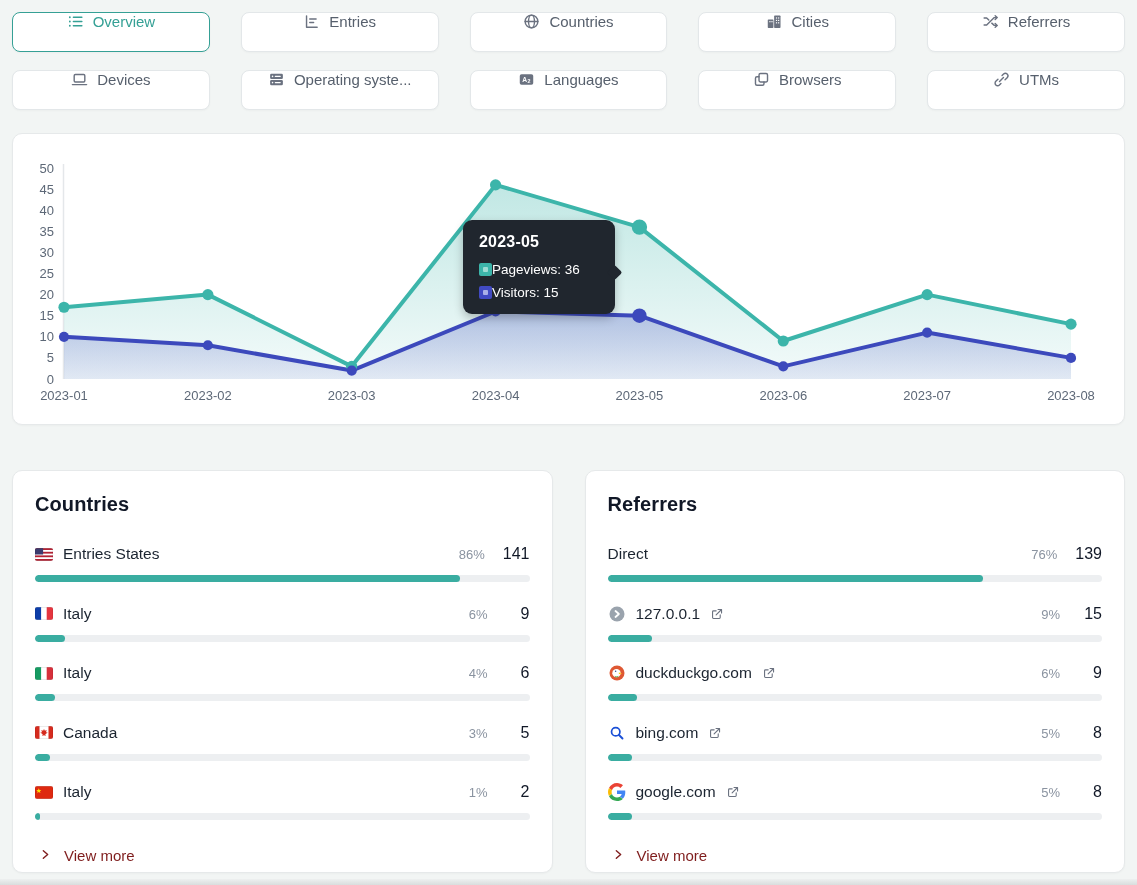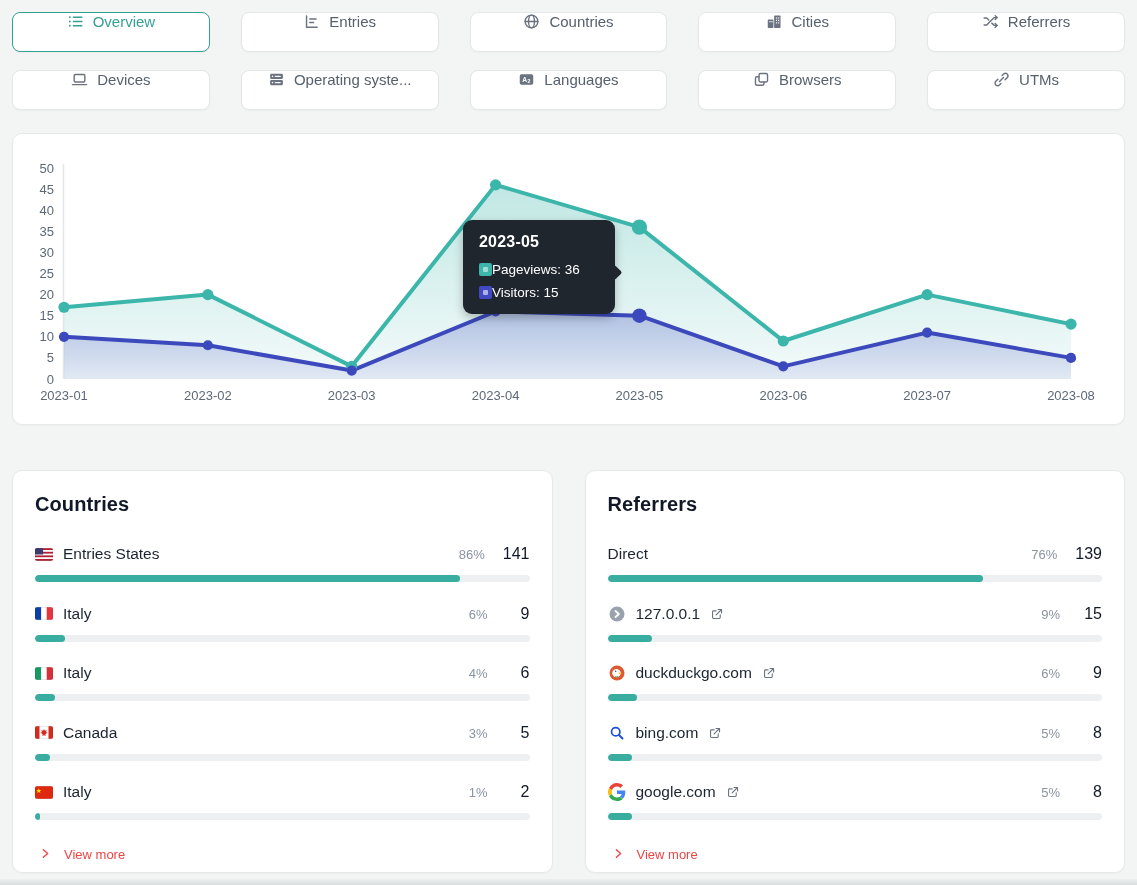--- a/index.html
+++ b/index.html
@@ -73,21 +73,21 @@
   .stat-name { font-size:15.5px; color:#1b2430; white-space:nowrap; }
   .ext-link { display:flex; color:#6b7280; margin-left:0px; cursor:pointer; }
   .ext-link svg { width:14px; height:14px; }
   .stat-right { display:flex; align-items:baseline; gap:18px; }
   .stat-pct { font-size:13px; color:#8a93a0; }
   .stat-count { font-size:16px; color:#111827; min-width:24px; text-align:right; }
   .stat-bar { height:7px; background:#edeff1; border-radius:4px; overflow:hidden; }
   .stat-fill { height:100%; border-radius:4px; }
   .view-more {
     margin-top:auto; display:flex; align-items:center; gap:12px;
-    color:#ef4444; font-size:13px; cursor:pointer; padding:6px 0 4px 4px;
+    color:#7f1d1d; font-size:15px; cursor:pointer; padding:6px 0 4px 4px;
   }
   .view-more svg { width:13px; height:13px; }
 
   
   .bottom-strip {
     position:absolute; left:0; bottom:0; width:1137px; height:6px;
     background:linear-gradient(#eef0f0, #d9dddd);
   }
 </style>
 </head>

